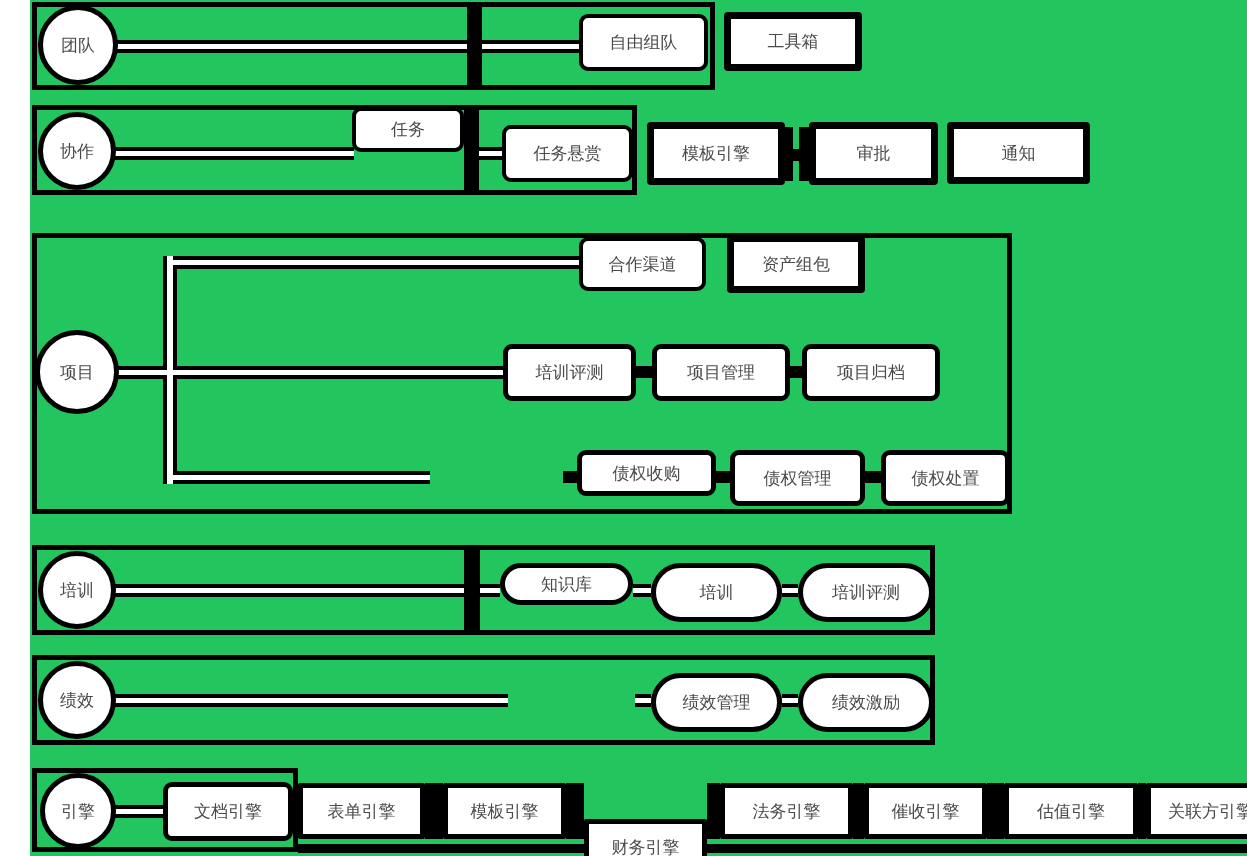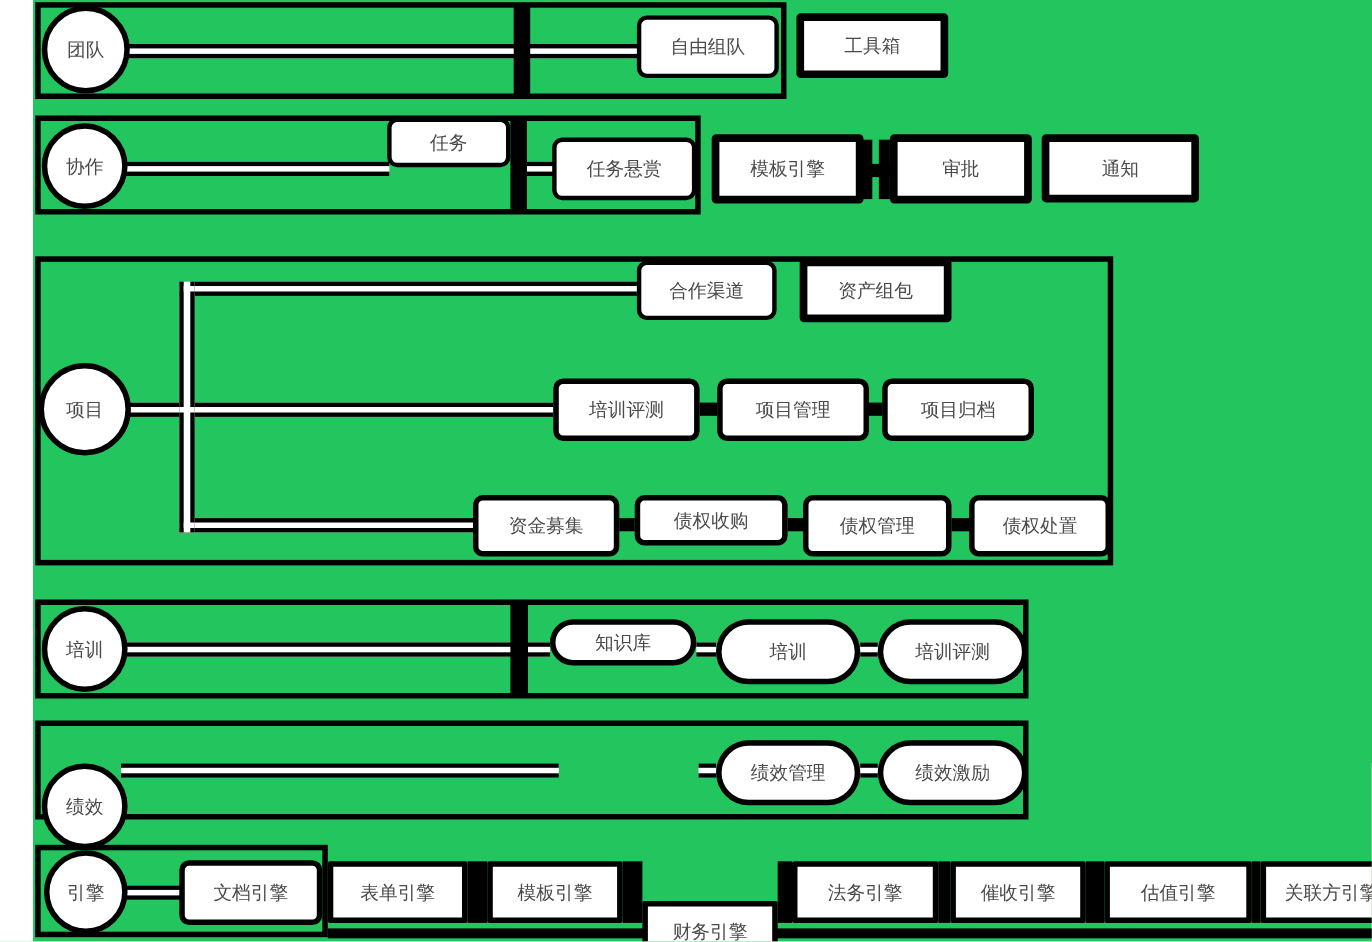--- a/index.html
+++ b/index.html
@@ -69,41 +69,40 @@
   <div class="abs patch" style="left:133px;top:370px;width:14px;height:5px;"></div>
   <div class="abs patch" style="left:137px;top:475px;width:10px;height:5px;"></div>
   <div class="abs circle" style="left:5px;top:330px;width:84px;height:84px;">项目</div>
   <div class="abs node" style="left:549px;top:237px;width:127px;height:54px;">合作渠道</div>
   <div class="abs node bold" style="left:697px;top:235px;width:138px;height:58px;">资产组包</div>
   <div class="abs node b5" style="left:473px;top:344px;width:133px;height:57px;">培训评测</div>
   <div class="abs conn" style="left:606px;top:366px;width:16px;height:12px;"></div>
   <div class="abs node b5" style="left:622px;top:344px;width:138px;height:57px;">项目管理</div>
   <div class="abs conn" style="left:760px;top:366px;width:12px;height:12px;"></div>
   <div class="abs node b5" style="left:772px;top:344px;width:138px;height:57px;">项目归档</div>
-  <div class="abs node b5" style="left:400px;top:450px;width:133px;height:56px;">资金募集</div>
   <div class="abs conn" style="left:533px;top:471px;width:14px;height:12px;"></div>
   <div class="abs node b5" style="left:547px;top:450px;width:139px;height:46px;">债权收购</div>
   <div class="abs conn" style="left:686px;top:471px;width:14px;height:12px;"></div>
   <div class="abs node b5" style="left:700px;top:450px;width:135px;height:56px;">债权管理</div>
   <div class="abs conn" style="left:835px;top:471px;width:16px;height:12px;"></div>
   <div class="abs node b5" style="left:851px;top:450px;width:129px;height:56px;">债权处置</div>
 
   <div class="abs frame" style="left:2px;top:545px;width:903px;height:90px;"></div>
   <div class="abs dh" style="left:80px;top:584px;width:390px;"></div>
   <div class="abs bar" style="left:434px;top:548px;width:16px;height:84px;"></div>
   <div class="abs circle" style="left:8px;top:551px;width:78px;height:78px;">培训</div>
   <div class="abs node pill" style="left:470px;top:563px;width:133px;height:42px;">知识库</div>
   <div class="abs dh" style="left:603px;top:584px;width:18px;"></div>
   <div class="abs node pill" style="left:621px;top:563px;width:131px;height:59px;">培训</div>
   <div class="abs dh" style="left:752px;top:584px;width:16px;"></div>
   <div class="abs node pill" style="left:768px;top:563px;width:136px;height:59px;">培训评测</div>
 
   <div class="abs frame" style="left:2px;top:655px;width:903px;height:90px;"></div>
   <div class="abs dh" style="left:80px;top:694px;width:398px;"></div>
-  <div class="abs circle" style="left:8px;top:694px;width:78px;height:78px;">绩效</div>
+  <div class="abs circle" style="left:8px;top:661px;width:78px;height:78px;">绩效</div>
   <div class="abs dh" style="left:605px;top:694px;width:16px;"></div>
   <div class="abs node pill" style="left:621px;top:673px;width:131px;height:59px;">绩效管理</div>
   <div class="abs dh" style="left:752px;top:694px;width:16px;"></div>
   <div class="abs node pill" style="left:768px;top:673px;width:136px;height:59px;">绩效激励</div>
 
   <div class="abs frame" style="left:2px;top:768px;width:266px;height:84px;"></div>
   <div class="abs dh" style="left:80px;top:805px;width:55px;"></div>
   <div class="abs circle" style="left:10px;top:773px;width:76px;height:76px;">引擎</div>
   <div class="abs node b5" style="left:133px;top:782px;width:130px;height:59px;">文档引擎</div>
   <div class="abs band" style="left:268px;top:844px;width:977px;height:9px;"></div>

